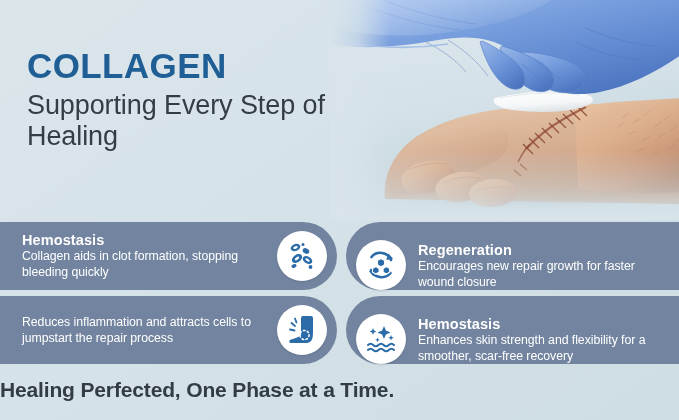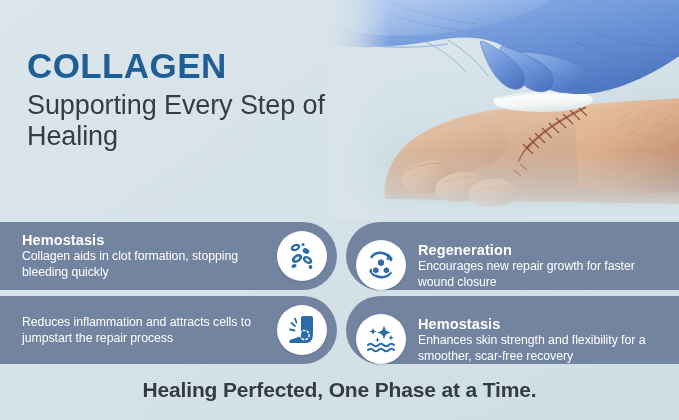--- a/index.html
+++ b/index.html
@@ -79,21 +79,21 @@
     display:flex; align-items:center; justify-content:center;
     box-shadow:0 1px 2px rgba(40,55,80,0.18);
   }
   .icon-badge svg { display:block; }
   .icon-right { margin-left:10px; }
   .icon-left  { margin-right:12px; }
 
   
   .tagline {
     position:absolute; left:0; right:0; top:378px;
-    text-align:center;
+    text-align:left;
     font-size:21px; font-weight:bold; color:#333b44;
     letter-spacing:-0.15px;
   }
 </style>
 </head>
 <body>
 
 <div class="poster">
 
   <div class="photo">

